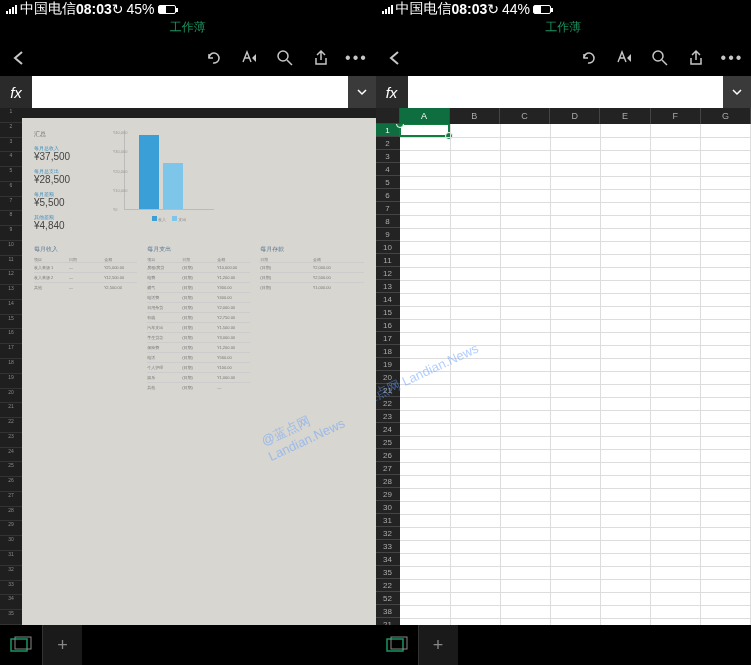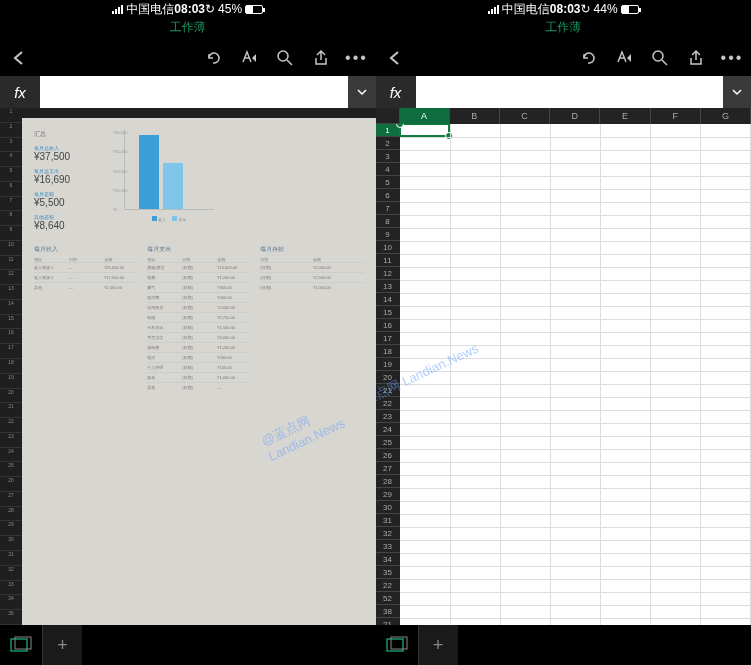--- a/index.html
+++ b/index.html
@@ -1,32 +1,32 @@
 <!DOCTYPE html>
 <html><head>
 <meta charset="utf-8">
 <style>
   * { margin: 0; padding: 0; box-sizing: border-box; }
   body { font-family: -apple-system, "Helvetica Neue", Arial, sans-serif; background: #fff; width: 751px; height: 665px; overflow: hidden; display: flex; }
   .phone { width: 375.5px; height: 665px; background: #000; position: relative; display: flex; flex-direction: column; }
-  .status-bar { height: 18px; display: flex; align-items: center; color: #fff; font-size: 12px; padding: 0 6px; justify-content: center; }
+  .status-bar { height: 18px; display: flex; align-items: center; color: #fff; font-size: 14px; padding: 0 6px; justify-content: flex-start; }
   .sb-left { display: flex; align-items: center; gap: 3px; }
   .sb-center { font-weight: 600; }
   .sb-right { display: flex; align-items: center; gap: 3px; }
   .signal { display: flex; gap: 1px; align-items: flex-end; }
   .signal span { width: 2px; background: #fff; display: inline-block; }
   .battery { width: 18px; height: 9px; border: 1px solid #fff; border-radius: 2px; position: relative; }
   .battery::after { content: ""; position: absolute; right: -3px; top: 2px; width: 2px; height: 4px; background: #fff; }
   .battery .fill { height: 100%; background: #fff; }
   .title-row { text-align: center; font-size: 12px; color: #1a9461; padding: 1px 0 4px; }
   .toolbar { height: 36px; display: flex; align-items: center; padding: 0 8px; gap: 14px; }
   .tb-spacer { flex: 1; }
   .tb-icon { width: 22px; height: 22px; display: flex; align-items: center; justify-content: center; color: #c6c6c6; }
   .fx-row { height: 32px; display: flex; align-items: stretch; background: #2a2a2a; }
-  .fx-label { width: 40px; display: flex; align-items: center; justify-content: center; color: #fff; font-style: italic; font-size: 15px; }
+  .fx-label { width: 32px; display: flex; align-items: center; justify-content: center; color: #fff; font-style: italic; font-size: 15px; }
   .fx-input { flex: 1; background: #fff; }
   .fx-drop { width: 28px; background: #3a3a3a; display: flex; align-items: center; justify-content: center; color: #fff; }
   .sheet-area { flex: 1; background: #000; position: relative; overflow: hidden; }
   
   
   .template-wrap { position: absolute; left: 0; right: 0; top: 0; bottom: 0; background: #000; display: flex; }
   .rownums-thin { width: 22px; background: #1f1f1f; display: flex; flex-direction: column; }
   .rownums-thin div { height: 15px; font-size: 5px; color: #888; text-align: center; border-bottom: 1px solid #333; }
   .colheads-thin { height: 10px; background: #1f1f1f; display: flex; }
   .template-page { flex: 1; background: #d8d6d0; padding: 12px 12px; font-size: 6px; color: #555; overflow: hidden; display: flex; flex-direction: column; }
@@ -189,29 +189,29 @@
           <div class="tpl-top">
             <div class="summary-block">
               <div class="sum-title">汇总</div>
               <div id="sum-items">
                   <div class="sum-item">
                     <div class="sum-label">每月总收入</div>
                     <div class="sum-val">¥37,500</div>
                   </div>
                   <div class="sum-item">
                     <div class="sum-label">每月总支出</div>
-                    <div class="sum-val">¥16,690</div>
+                    <div class="sum-val">¥28,500</div>
                   </div>
                   <div class="sum-item">
                     <div class="sum-label">每月差额</div>
                     <div class="sum-val">¥5,500</div>
                   </div>
                   <div class="sum-item">
                     <div class="sum-label">其他差额</div>
-                    <div class="sum-val">¥8,640</div>
+                    <div class="sum-val">¥4,840</div>
                   </div>
                 </div>
             </div>
             <div class="bar-block">
               <div class="bar-chart">
                 <div class="bar-tick" style="top:0">¥40,000</div>
                 <div class="bar-tick" style="top:24%">¥30,000</div>
                 <div class="bar-tick" style="top:49%">¥20,000</div>
                 <div class="bar-tick" style="top:74%">¥10,000</div>
                 <div class="bar-tick" style="top:97%">¥0</div>

